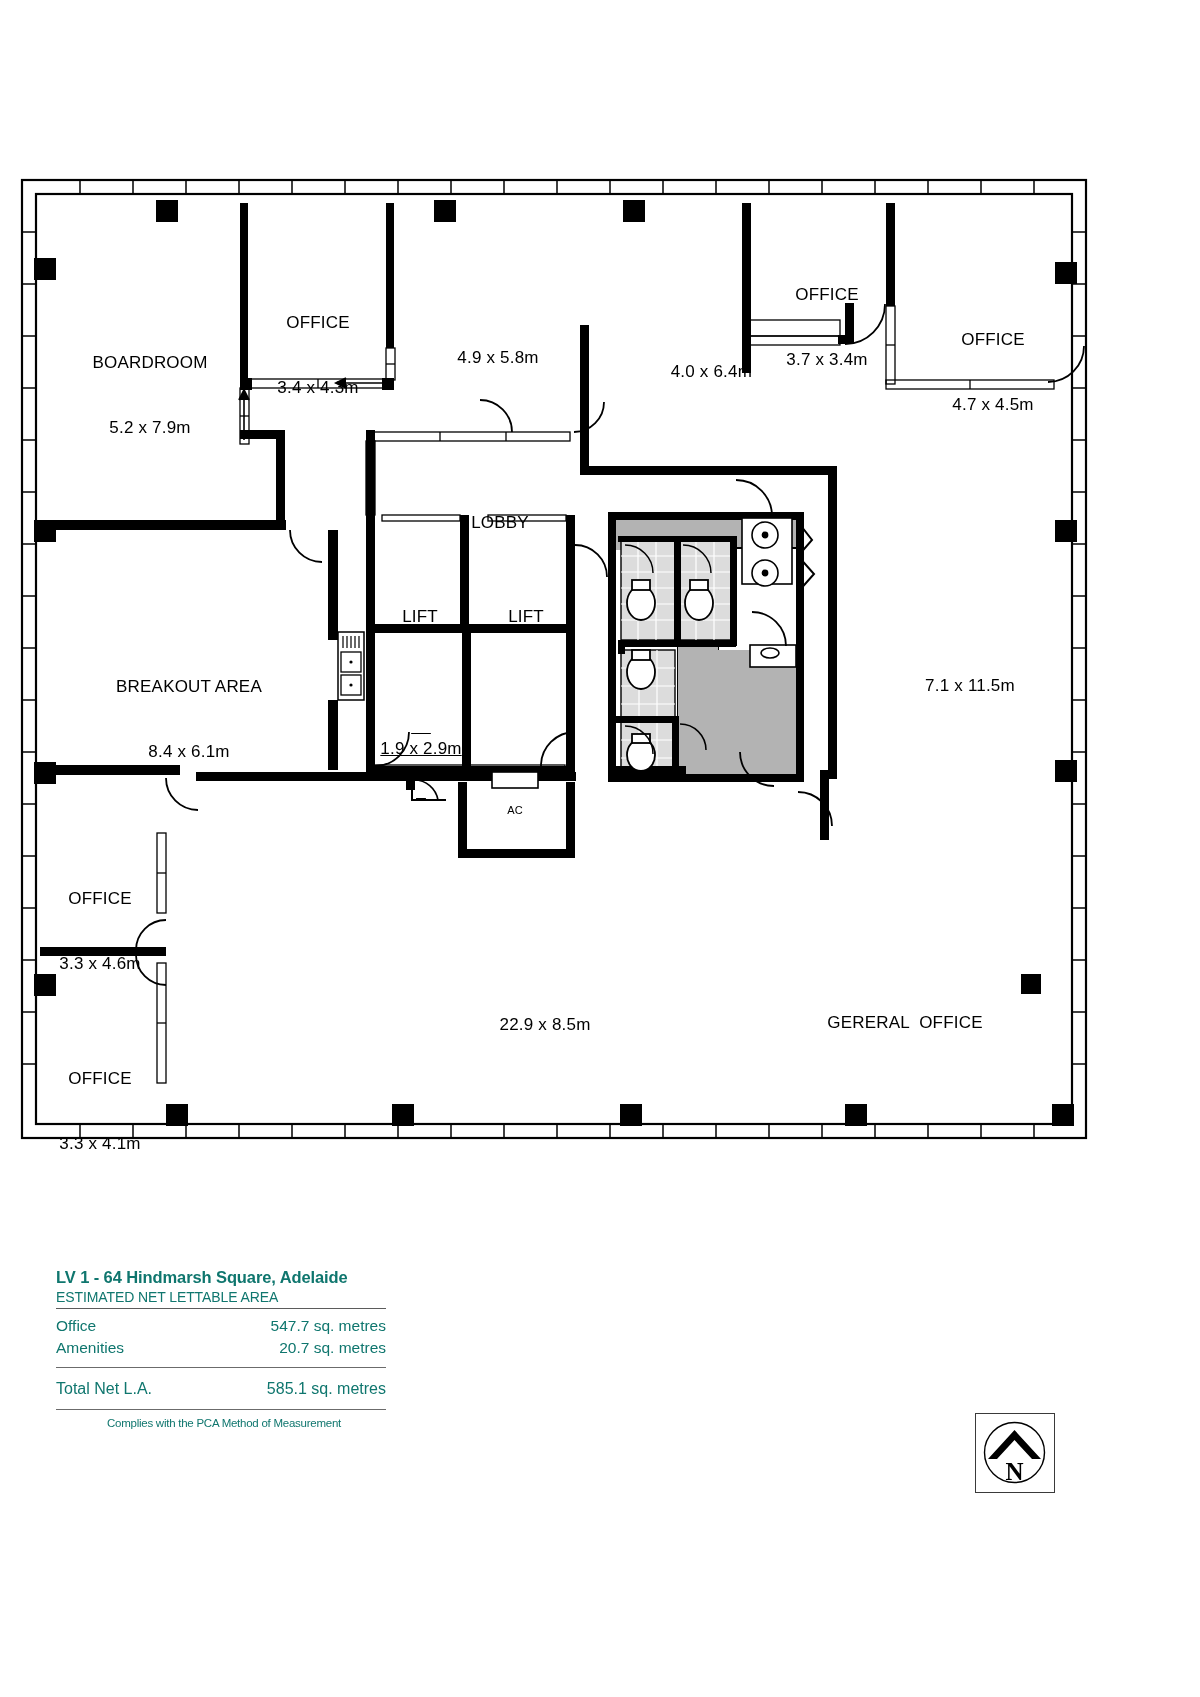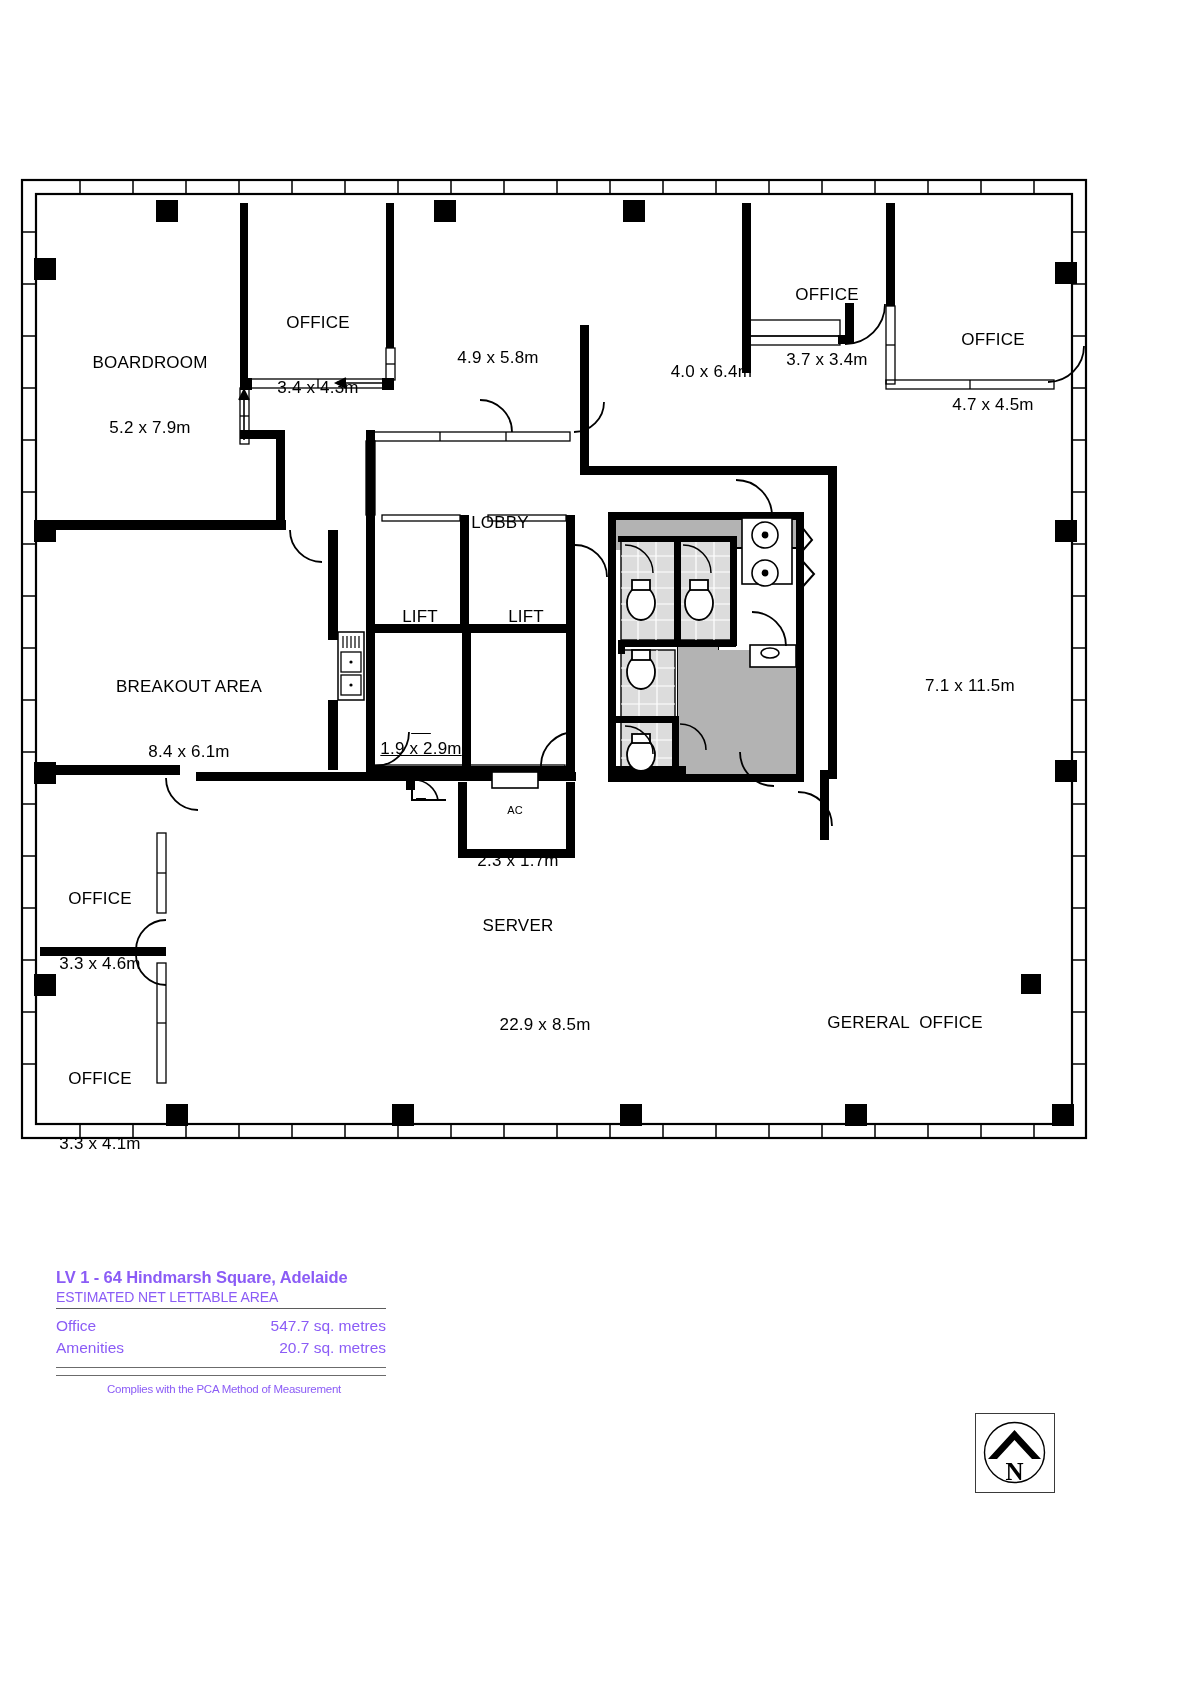--- a/index.html
+++ b/index.html
@@ -47,21 +47,21 @@
   .room-label .rl-dims { display: block; }
   .room-label.tiny  { font-size: 11px; }
 
   
   #area-schedule {
     position: absolute;
     left: 56px;
     top: 1268px;
     width: 330px;
     font-family: "Liberation Sans", sans-serif;
-    color: #8b5cf6;
+    color: #0f766e;
   }
   #area-schedule .sched-title {
     font-size: 16.5px;
     font-weight: bold;
     letter-spacing: -0.1px;
     white-space: nowrap;
     margin: 0 0 2px 0;
   }
   #area-schedule .sched-subtitle {
     font-size: 14px;
@@ -544,24 +544,20 @@
   <div class="room-label" style="left:25px; top:844px; width:150px;">
     <span class="rl-name">OFFICE</span>
     <span class="rl-dims">3.3 x 4.6m</span>
   </div>
 
   <div class="room-label" style="left:25px; top:1024px; width:150px;">
     <span class="rl-name">OFFICE</span>
     <span class="rl-dims">3.3 x 4.1m</span>
   </div>
 
-  <div class="room-label" style="left:448px; top:806px; width:140px;">
-    <span class="rl-dims">2.3 x 1.7m</span>
-    <span class="rl-name">SERVER</span>
-  </div>
 
   <div class="room-label tiny" style="left:495px; top:775px; width:40px;">
     <span class="rl-name">AC</span>
   </div>
 
   <div class="room-label" style="left:780px; top:968px; width:250px;">
     <span class="rl-name">GERERAL  OFFICE</span>
   </div>
 
   <div class="room-label" style="left:450px; top:970px; width:190px;">
@@ -577,20 +573,24 @@
       <span class="sr-label">Office</span>
       <span class="sr-value">547.7 sq. metres</span>
     </div>
     <div class="sched-row">
       <span class="sr-label">Amenities</span>
       <span class="sr-value">20.7 sq. metres</span>
     </div>
 
     <div class="rule thin"></div>
 
+    <div class="sched-row total">
+      <span class="sr-label">Total Net L.A.</span>
+      <span class="sr-value">585.1 sq. metres</span>
+    </div>
 
     <div class="rule thin"></div>
 
     <div class="sched-note">Complies with the PCA Method of Measurement</div>
   </div>
 
   <div id="north-arrow">
     <svg width="77" height="77" viewBox="0 0 77 77">
       <circle cx="38.5" cy="38.5" r="30" fill="none" stroke="#000" stroke-width="1.4"></circle>
       <polygon points="38.5,16 65,45 56,45 38.5,26 21,45 12,45" fill="#000"></polygon>

